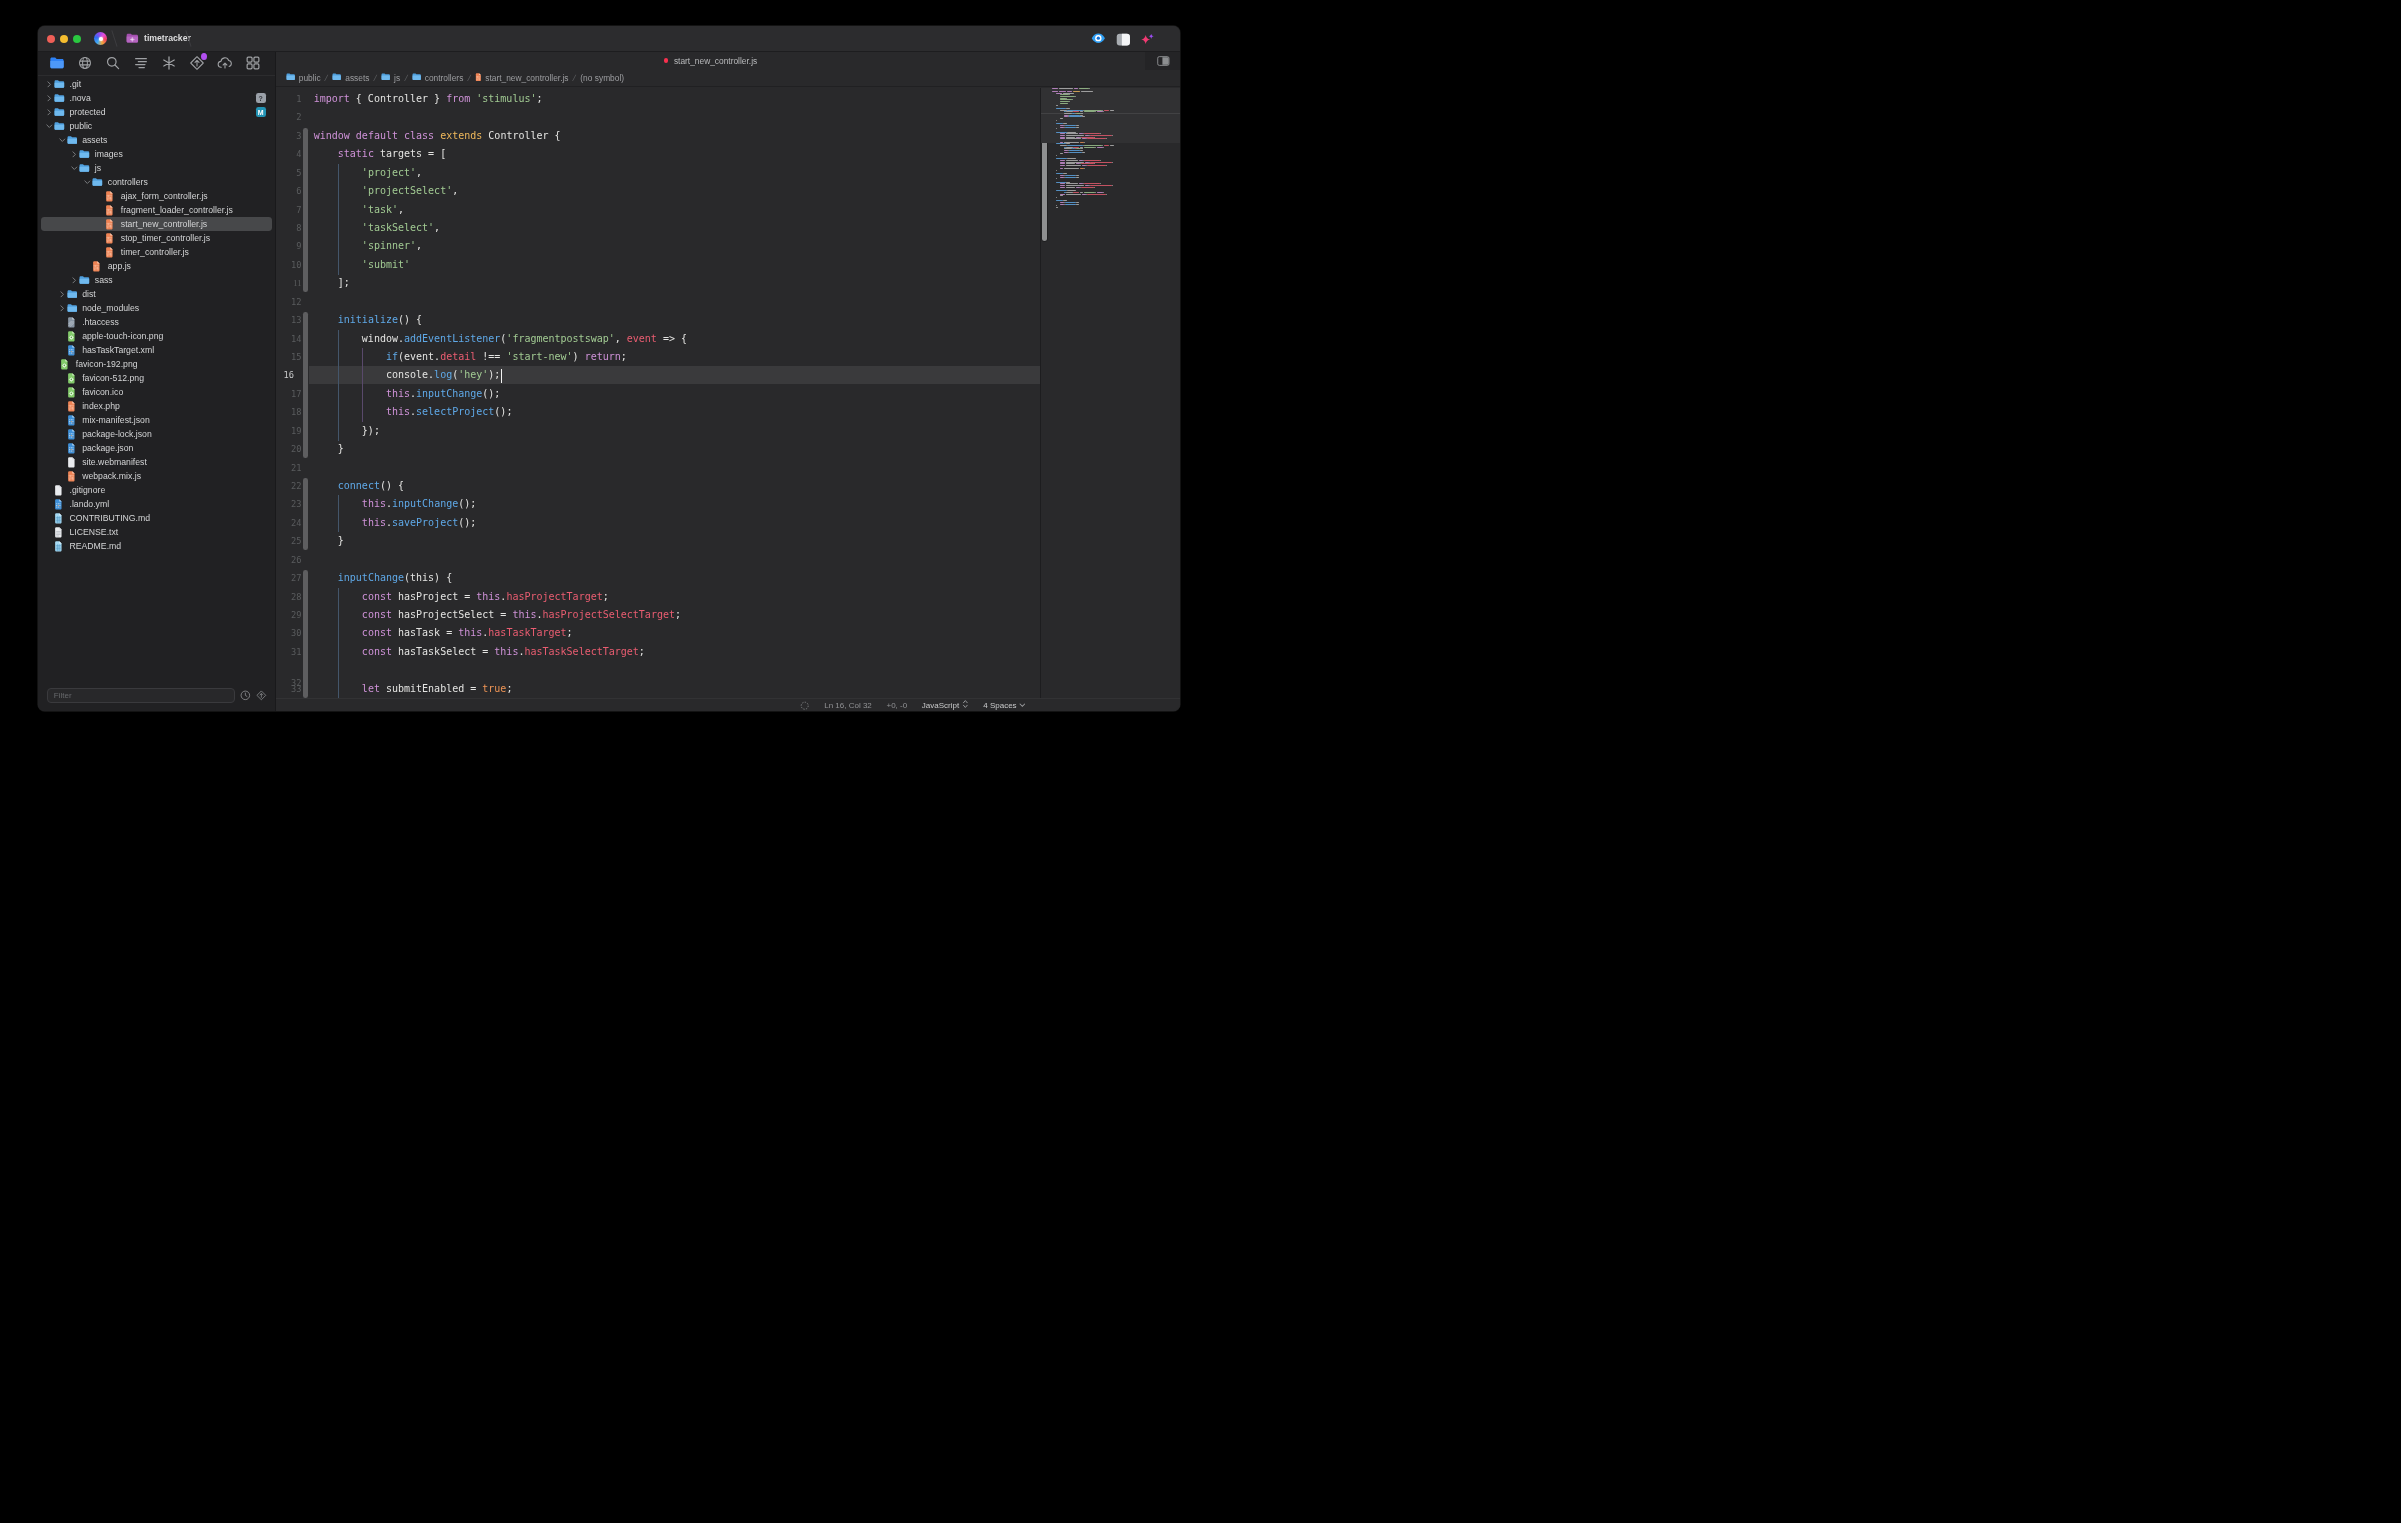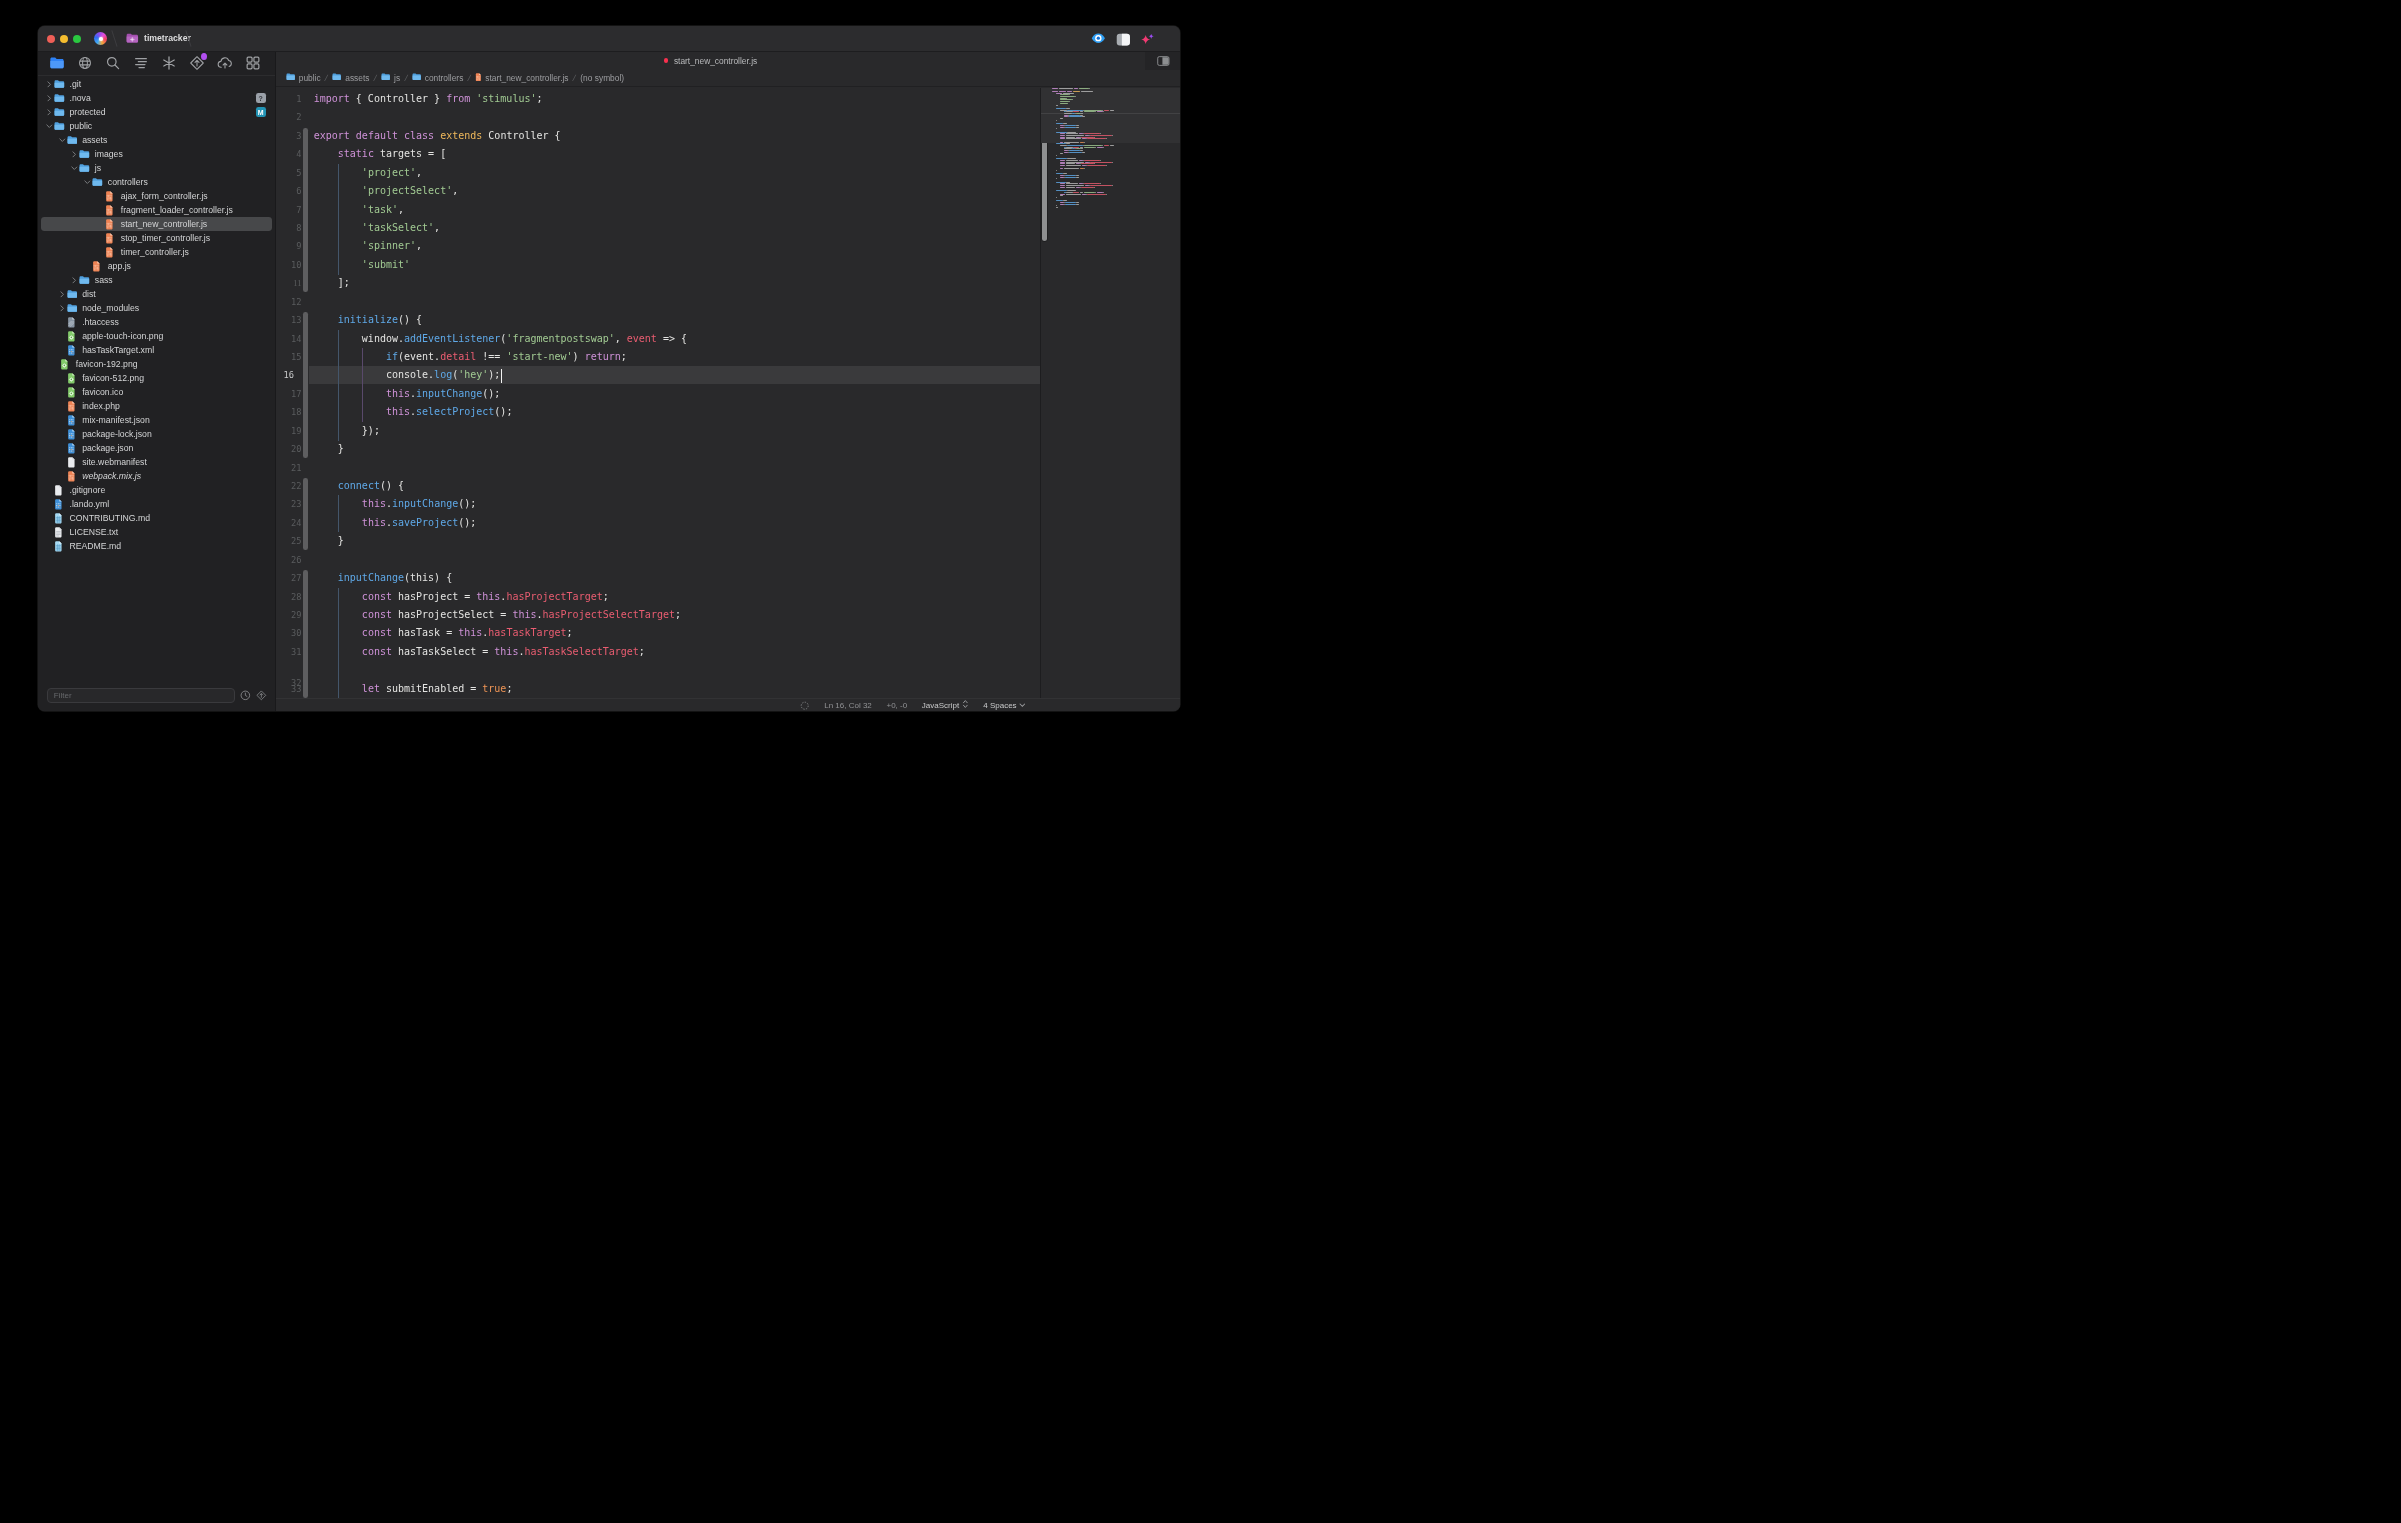--- a/index.html
+++ b/index.html
@@ -621,21 +621,21 @@
           <div class="trow" style="padding-left: 19.4px;">
             <span class="chev"></span>
             <span class="ticon file">
               <svg viewBox="0 0 16 20">
                 <path fill="#e9ebee" d="M2 3c0-1.4 1-2.4 2.3-2.4h5.5L14 4.8v12.4c0 1.3-1 2.3-2.3 2.3H4.3C3 19.5 2 18.5 2 17.2z"></path>
                 <path fill="#cfd4da" d="M9.8.6L14 4.8h-3.1c-.6 0-1.1-.5-1.1-1.1z"></path>
               </svg>
             </span>
             <span class="tlabel">site.webmanifest</span>
           </div>
-          <div class="trow" style="padding-left: 19.4px; font-style: italic;">
+          <div class="trow" style="padding-left: 19.4px;">
             <span class="chev"></span>
             <span class="ticon file">
               <svg viewBox="0 0 16 20">
                 <path fill="#ee8354" d="M2 3c0-1.4 1-2.4 2.3-2.4h5.5L14 4.8v12.4c0 1.3-1 2.3-2.3 2.3H4.3C3 19.5 2 18.5 2 17.2z"></path>
                 <path fill="#f8d3bd" d="M9.8.6L14 4.8h-3.1c-.6 0-1.1-.5-1.1-1.1z"></path>
                 <g stroke="rgba(255,240,228,.6)" stroke-width="1" fill="none">
                   <path d="M2.6 8.2h10.8M2.6 11.4h10.8M2.6 14.6h10.8M6 8.2v3.2M10 11.4v3.2M5 14.6v3M11 14.6v3"></path>
                 </g>
               </svg>
             </span>
@@ -795,21 +795,21 @@
           <div class="guide g-b" style="left: 62px; top: 76px; height: 111px;"></div>
           <div class="guide g-b" style="left: 62px; top: 242px; height: 111px;"></div>
           <div class="guide g-v" style="left: 86px; top: 260px; height: 74px;"></div>
           <div class="guide g-b" style="left: 62px; top: 407px; height: 37px;"></div>
           <div class="guide g-b" style="left: 62px; top: 500px; height: 111px;"></div>
           <div class="ln" style="top: 2px;">1</div>
           <div class="crow" style="top: 2px;"><span class="tk-k">import</span><span class="tk-p"> { Controller } </span><span class="tk-k">from</span><span class="tk-p"> </span><span class="tk-s">'stimulus'</span><span class="tk-p">;</span></div>
           <div class="ln" style="top: 20.4px;">2</div>
           <div class="crow" style="top: 20.4px;"></div>
           <div class="ln" style="top: 39px;">3</div>
-          <div class="crow" style="top: 39px;"><span class="tk-k">export</span><span class="tk-p"> </span><span class="tk-k">default</span><span class="tk-p"> </span><span class="tk-k">class</span><span class="tk-p"> </span><span class="tk-y">extends</span><span class="tk-p"> Controller {</span></div>
+          <div class="crow" style="top: 39px;"><span class="tk-k">window</span><span class="tk-p"> </span><span class="tk-k">default</span><span class="tk-p"> </span><span class="tk-k">class</span><span class="tk-p"> </span><span class="tk-y">extends</span><span class="tk-p"> Controller {</span></div>
           <div class="ln" style="top: 57px;">4</div>
           <div class="crow" style="top: 57px;"><span class="tk-p">    </span><span class="tk-k">static</span><span class="tk-p"> targets = [</span></div>
           <div class="ln" style="top: 76px;">5</div>
           <div class="crow" style="top: 76px;"><span class="tk-p">        </span><span class="tk-s">'project'</span><span class="tk-p">,</span></div>
           <div class="ln" style="top: 94px;">6</div>
           <div class="crow" style="top: 94px;"><span class="tk-p">        </span><span class="tk-s">'projectSelect'</span><span class="tk-p">,</span></div>
           <div class="ln" style="top: 113px;">7</div>
           <div class="crow" style="top: 113px;"><span class="tk-p">        </span><span class="tk-s">'task'</span><span class="tk-p">,</span></div>
           <div class="ln" style="top: 131px;">8</div>
           <div class="crow" style="top: 131px;"><span class="tk-p">        </span><span class="tk-s">'taskSelect'</span><span class="tk-p">,</span></div>

